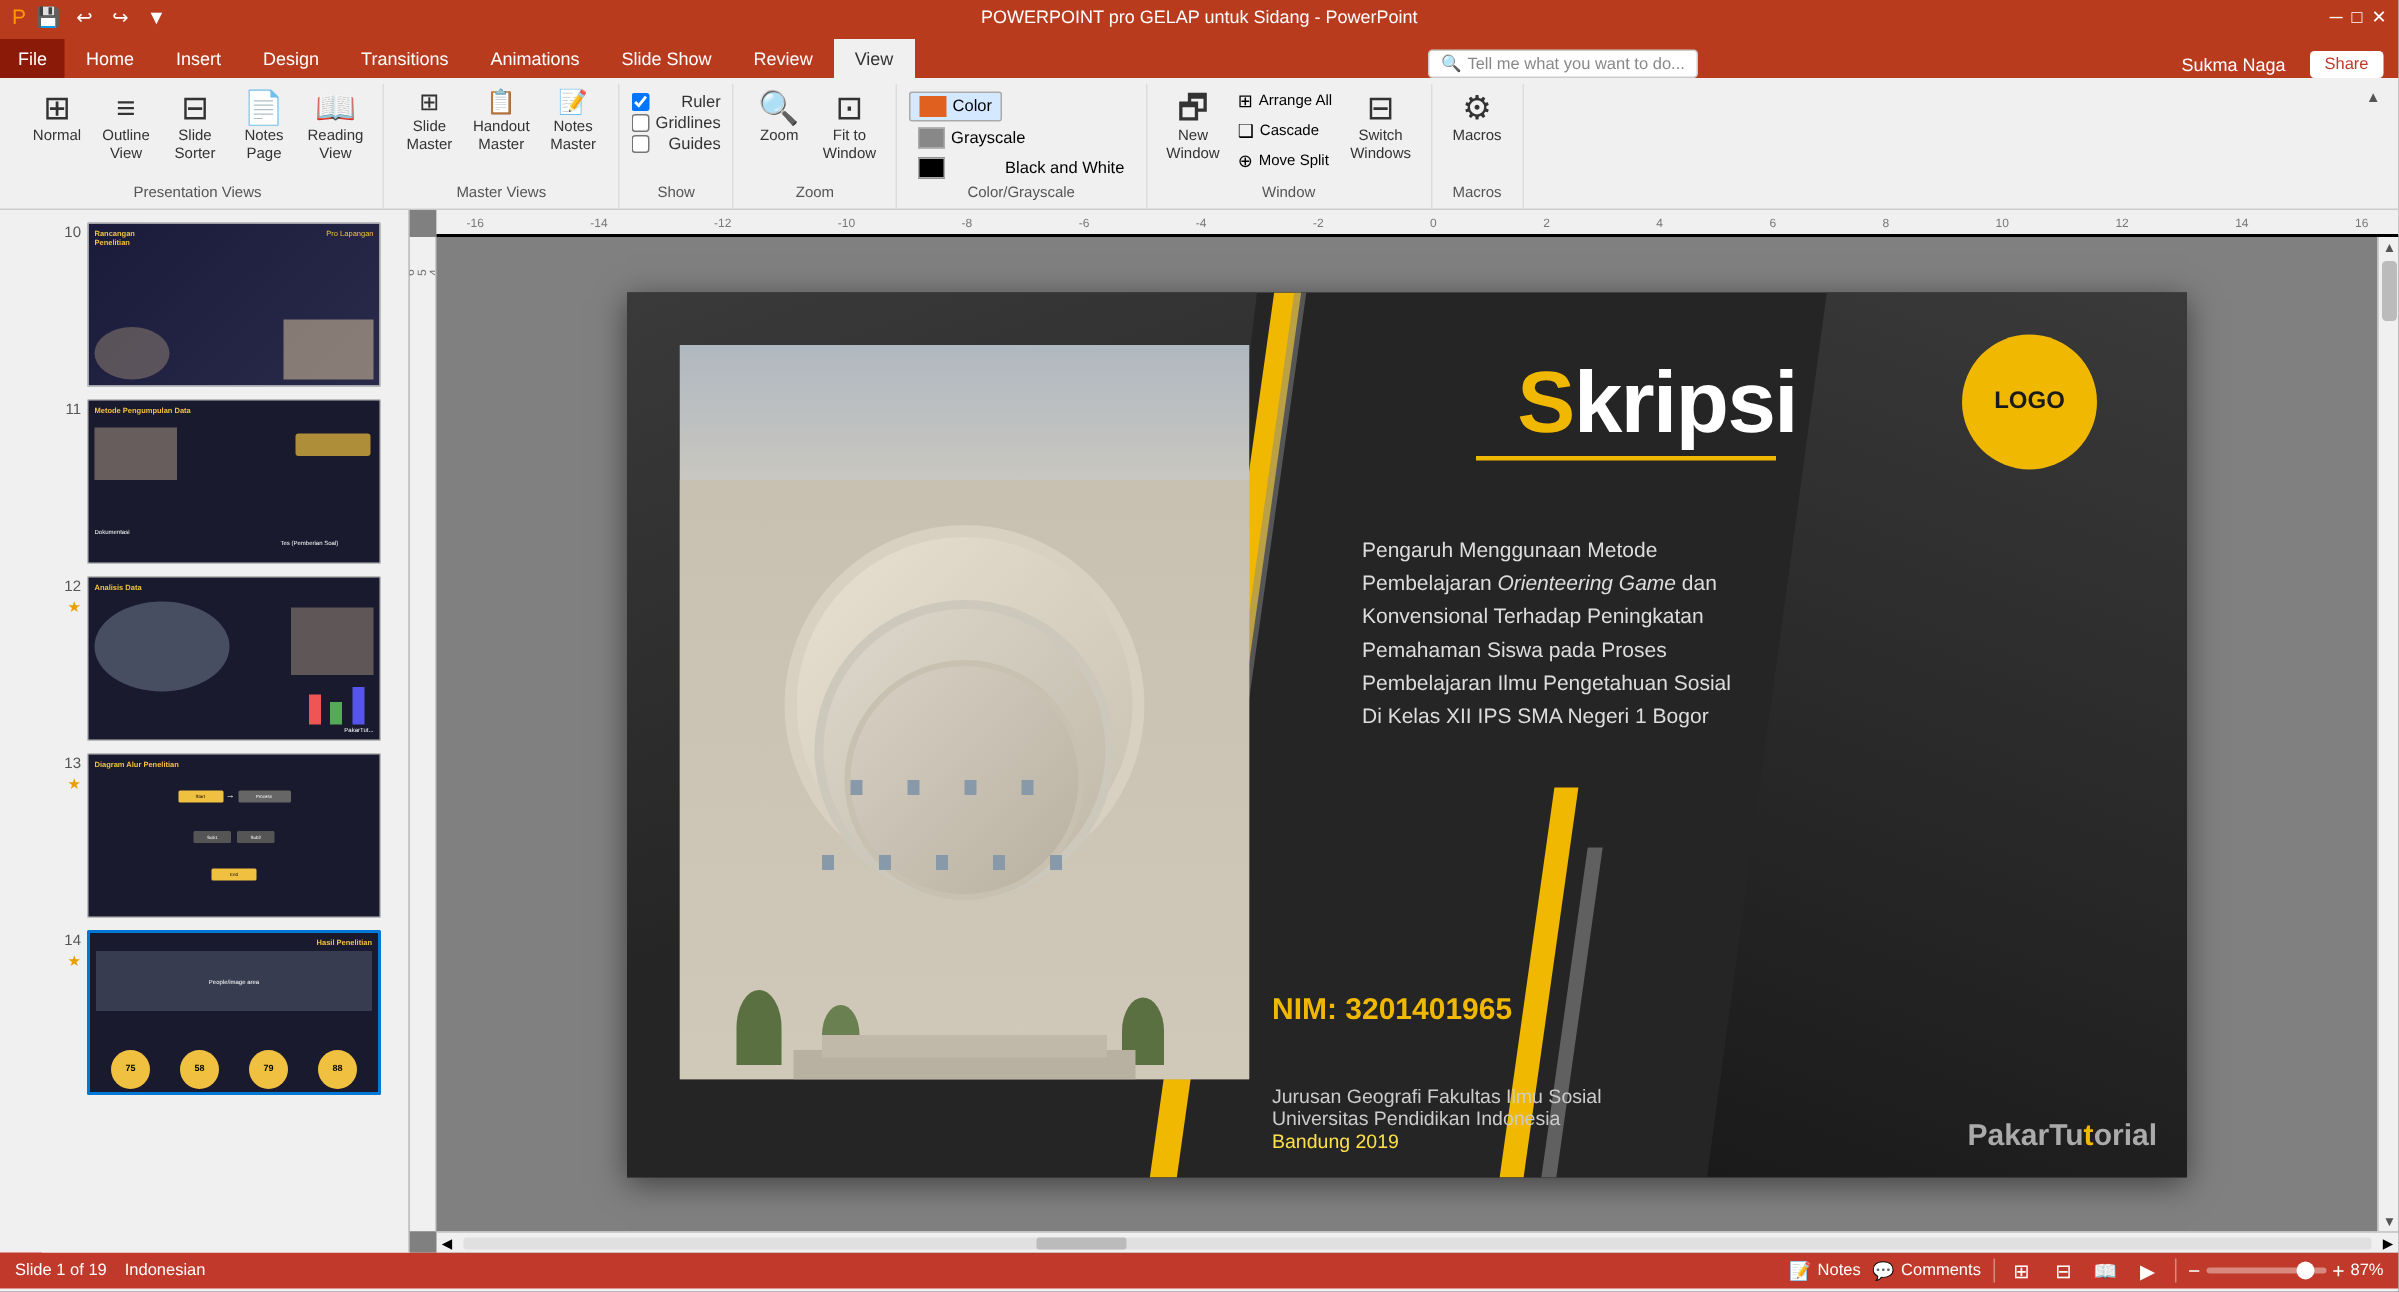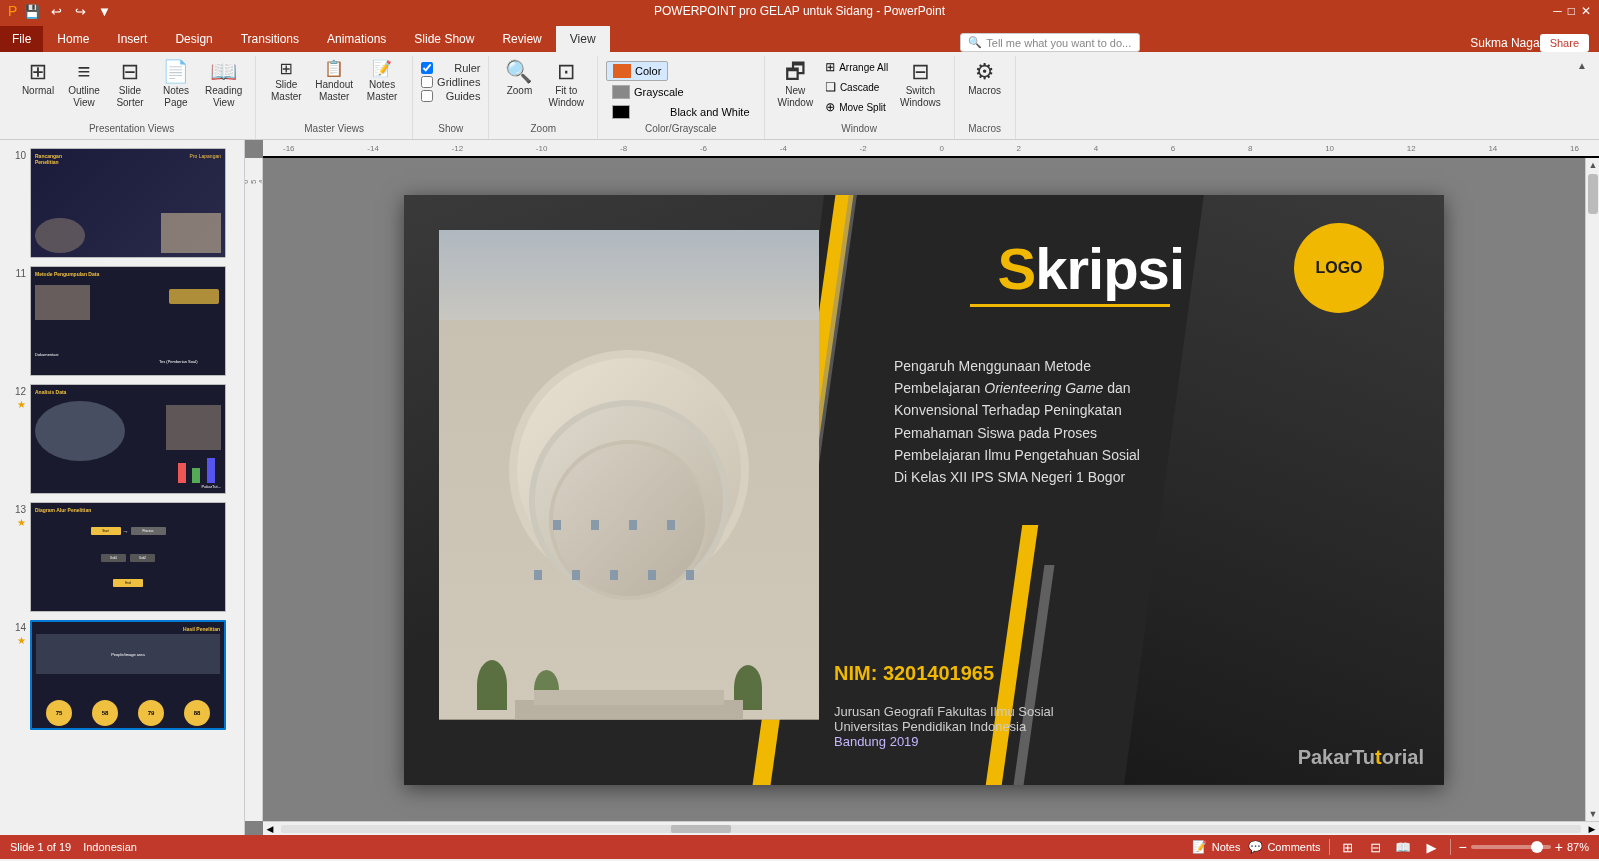--- a/index.html
+++ b/index.html
@@ -263,21 +263,21 @@
   </div>
   <div class="ribbon-tab active">
     <span>View</span>
   </div>
   <div style="flex:1; display:flex; align-items:center; justify-content:center; gap:8px;">
     <div class="tell-me" style="margin-left:20px;">
       <span>🔍</span>
       <span style="color:#888;font-size:11px;">Tell me what you want to do...</span>
     </div>
   </div>
-  <div style="display:flex;align-items:center;gap:0;padding-right:10px;color:white;font-size:12px;">
+  <div style="display:flex;align-items:center;gap:16px;padding-right:10px;color:white;font-size:12px;">
     <span>Sukma Naga</span>
     <button style="background:white;color:#c0392b;border:none;padding:3px 10px;border-radius:3px;font-size:11px;cursor:pointer;">
       <span>Share</span>
     </button>
   </div>
 </div>
 
 <div class="ribbon-content">
 
   <div class="ribbon-group">
@@ -412,21 +412,21 @@
       </div>
     </div>
     <div class="ribbon-group-label">Macros</div>
   </div>
 
   <div style="margin-left:auto;display:flex;align-items:flex-start;padding-top:2px;">
     <span class="ribbon-expand-btn">▲</span>
   </div>
 </div>
 
-<div class="main-area" style="height: calc(861px - 22px - 30px - 90px - 24px);">
+<div class="main-area" style="height: calc(861px - 22px - 30px - 90px - 24px); padding-left: 28px;">
 
   <div class="slide-panel">
 
     <div class="slide-thumb">
       <div style="display:flex;flex-direction:column;align-items:flex-end;width:20px;">
         <span class="slide-number">10</span>
       </div>
       <div class="thumb-img" style="background:linear-gradient(135deg,#1a1a3a,#2a2a4a);">
         <div style="position:absolute;top:4px;left:4px;font-size:5px;color:#f0c040;font-weight:bold;">Rancangan</div>
         <div style="position:absolute;top:10px;left:4px;font-size:5px;color:#f0c040;font-weight:bold;">Penelitian</div>
@@ -624,24 +624,24 @@
               <span>Pemahaman Siswa pada Proses</span><br>
               <span>Pembelajaran Ilmu Pengetahuan Sosial</span><br>
               <span>Di Kelas XII IPS SMA Negeri 1 Bogor</span>
             </p>
           </div>
 
           <div style="position:absolute;bottom:100px;left:430px;width:340px;">
             <div style="font-size:20px;font-weight:bold;color:#f0b800;">NIM: 3201401965</div>
           </div>
 
-          <div style="position:absolute;bottom:36px;left:430px;width:360px;margin-top:22px;">
+          <div style="position:absolute;bottom:17px;left:430px;width:360px;margin-top:22px;">
             <div style="font-size:13px;color:#ccc;">Jurusan Geografi  Fakultas Ilmu Sosial</div>
             <div style="font-size:13px;color:#ccc;">Universitas Pendidikan Indonesia</div>
-            <div style="font-size:13px;color:#c4b5fd;">Bandung 2019</div>
+            <div style="font-size:13px;color:#fde047;">Bandung 2019</div>
           </div>
 
           <div style="position:absolute;bottom:16px;right:20px;">
             <span style="font-size:20px;color:#aaa;font-weight:bold;">Pakar</span><span style="font-size:20px;color:#aaa;font-weight:bold;">Tu</span><span style="font-size:20px;color:#f0b800;font-weight:bold;">t</span><span style="font-size:20px;color:#aaa;font-weight:bold;">orial</span>
           </div>
 
         </div>
       </div>
 
       <div class="vertical-scrollbar">

